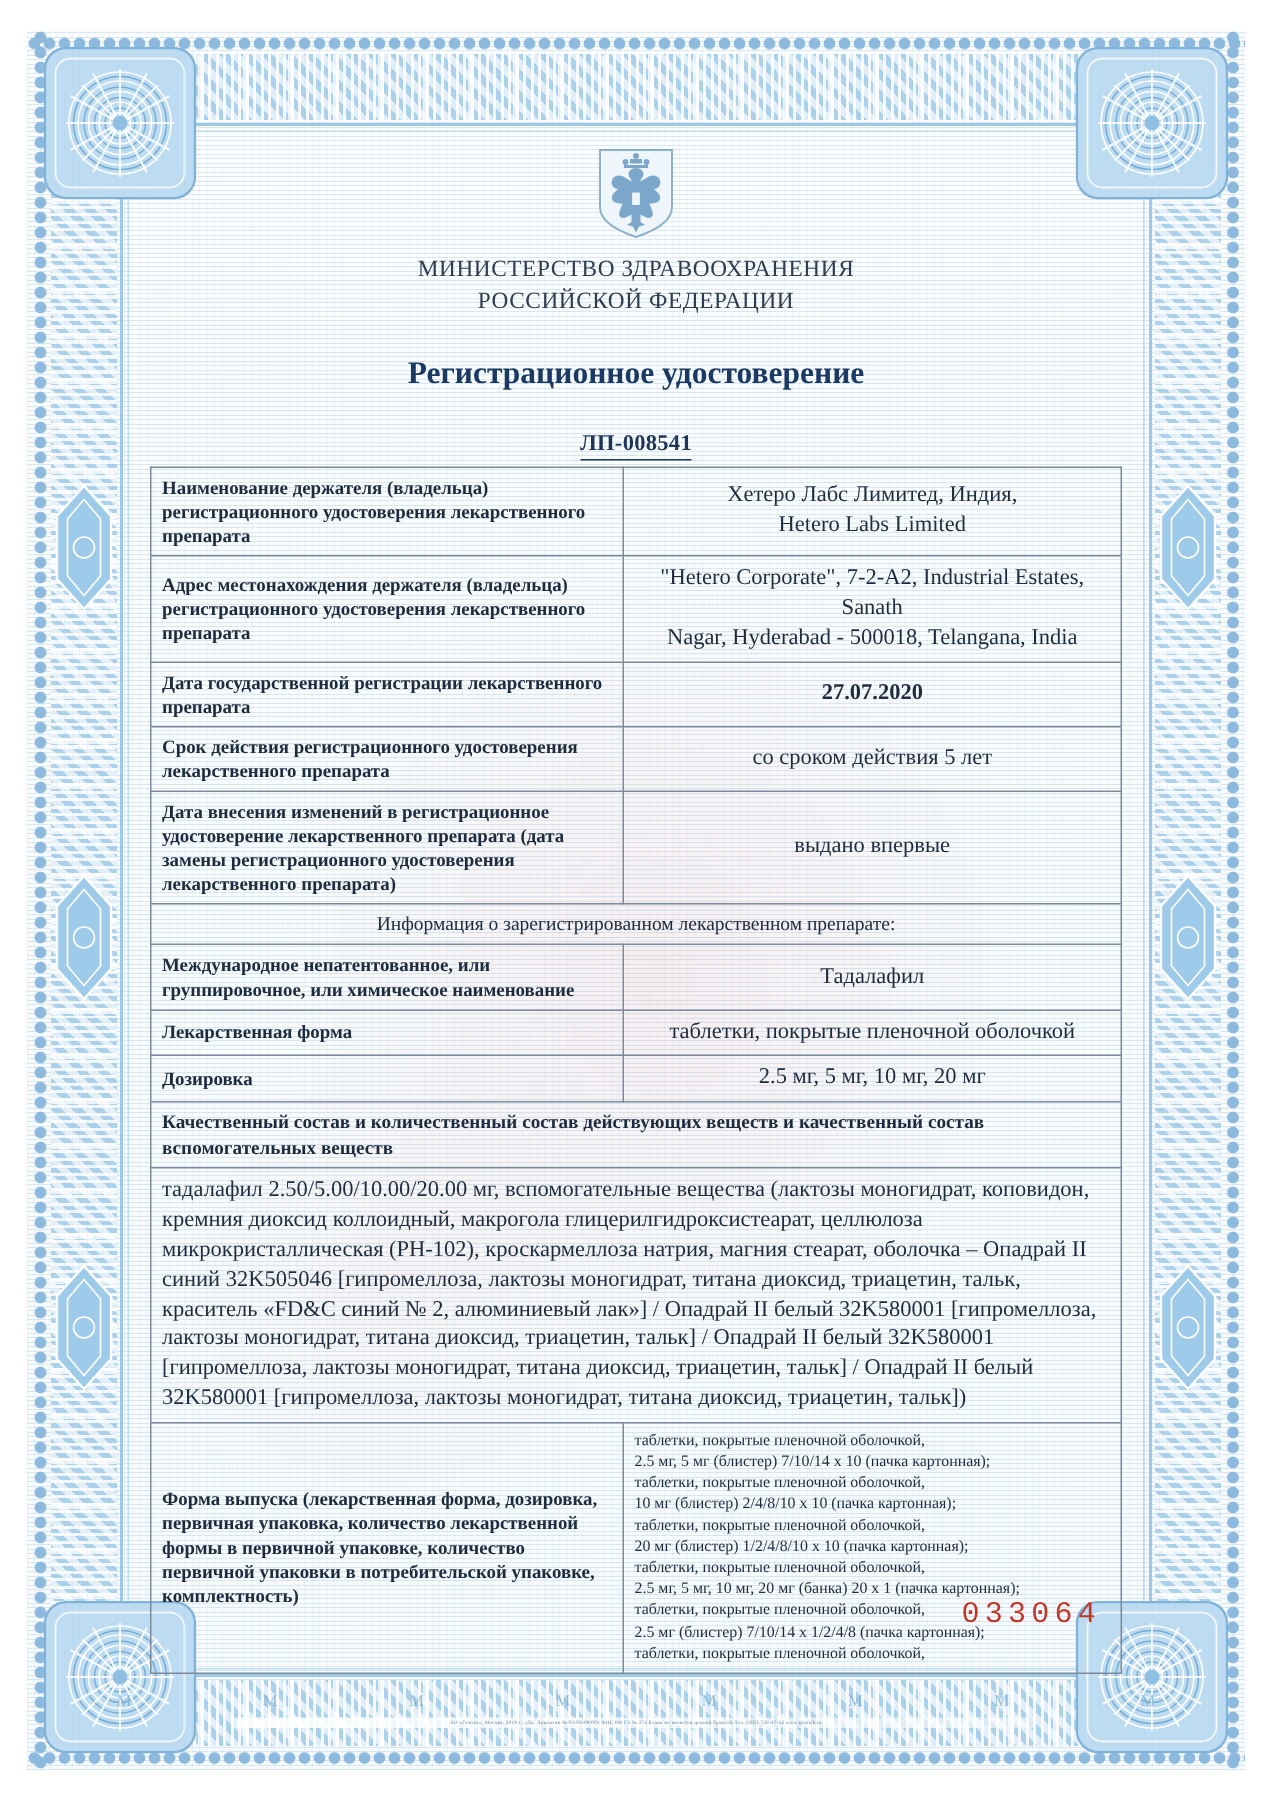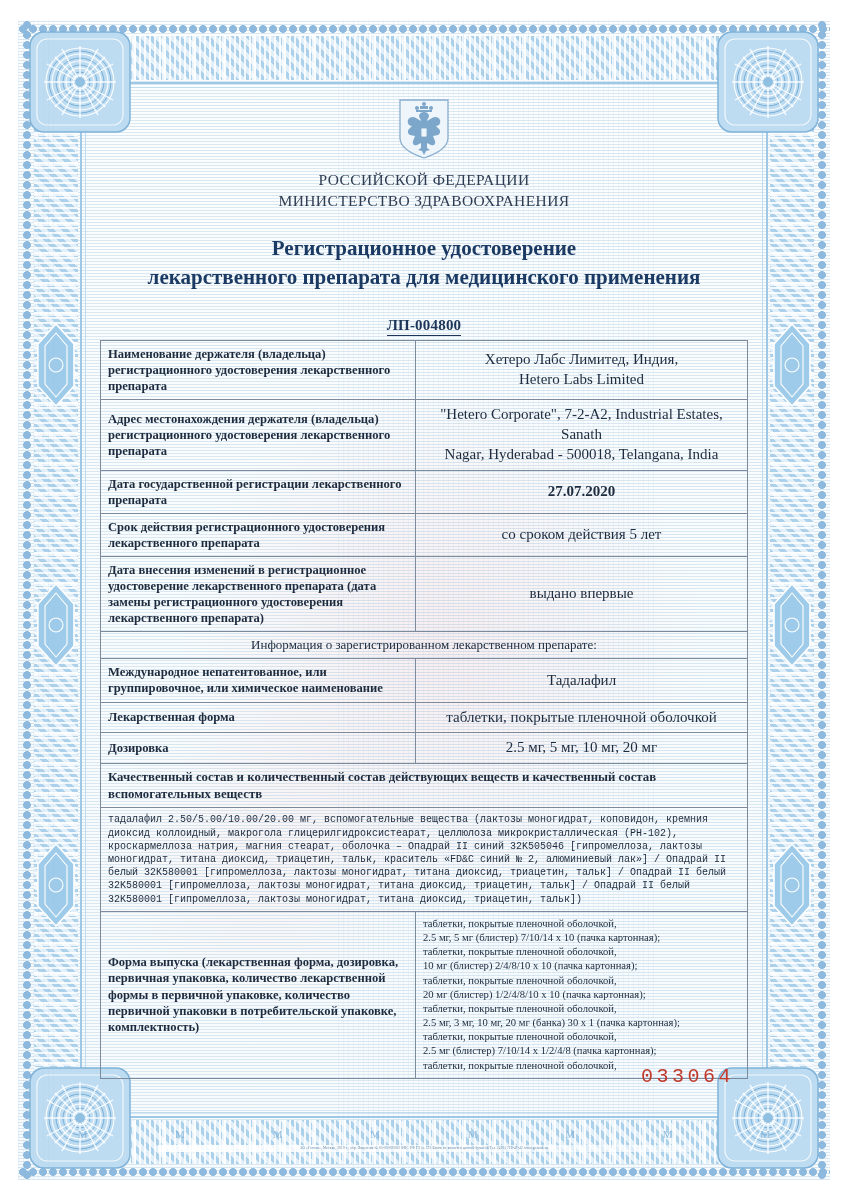--- a/index.html
+++ b/index.html
@@ -215,25 +215,24 @@
   }
   td.fullhdr{
     font-weight:bold;
     font-size:12.8px;
     line-height:1.3;
     text-align:left;
     padding:4px 7px;
     border-radius:18px;
   }
   td.composition{
-    font-size:10px;
+    font-size:15px;
     line-height:1.32;
     text-align:left;
     padding:3px 6px;
-    font-family:Liberation Mono, monospace;
   }
   td.pack-lbl{
     font-weight:bold;
     font-size:12.6px;
     line-height:1.3;
     vertical-align:top;
     padding-top:6px;
   }
   td.pack-val{
     font-size:10.6px;
@@ -485,31 +484,30 @@
 
         <path d="M20 12 h8 v2 h-8 z M28 12 h8 v2 h-8 z M24 8 h8 v3 h-8 z"></path>
         <circle cx="21" cy="10" r="2"></circle>
           <circle cx="35" cy="10" r="2"></circle>
           <circle cx="28" cy="6" r="2"></circle>
       </g>
       <rect x="25" y="30" width="6" height="9" rx="1" fill="#eef5fb" stroke="#7da7ca" stroke-width=".8"></rect>
     </svg>
 
     <div class="ministry">
+      <div>МИНИСТЕРСТВО ЗДРАВООХРАНЕНИЯ</div>
       <div>РОССИЙСКОЙ ФЕДЕРАЦИИ</div>
-      <div>МИНИСТЕРСТВО ЗДРАВООХРАНЕНИЯ</div>
     </div>
 
     <div class="doc-title">
       <div>Регистрационное удостоверение</div>
-      <div>лекарственного препарата для медицинского применения</div>
     </div>
 
     <div class="regnum-wrap">
-      <span class="regnum">ЛП-004800</span>
+      <span class="regnum">ЛП-008541</span>
     </div>
 
     <table class="cert">
       <tbody>
 
         <tr>
           <td class="lbl">Наименование держателя (владельца) регистрационного удостоверения лекарственного препарата</td>
           <td class="val">
             <div>Хетеро Лабс Лимитед, Индия,</div>
             <div>Hetero Labs Limited</div>
@@ -570,21 +568,21 @@
         <tr>
           <td class="pack-lbl">Форма выпуска (лекарственная форма, дозировка, первичная упаковка, количество лекарственной формы в первичной упаковке, количество первичной упаковки в потребительской упаковке, комплектность)</td>
           <td class="pack-val">
             <div>таблетки, покрытые пленочной оболочкой,</div>
             <div>2.5 мг, 5 мг (блистер) 7/10/14 x 10 (пачка картонная);</div>
             <div>таблетки, покрытые пленочной оболочкой,</div>
             <div>10 мг (блистер) 2/4/8/10 x 10 (пачка картонная);</div>
             <div>таблетки, покрытые пленочной оболочкой,</div>
             <div>20 мг (блистер) 1/2/4/8/10 x 10 (пачка картонная);</div>
             <div>таблетки, покрытые пленочной оболочкой,</div>
-            <div>2.5 мг, 3 мг, 10 мг, 20 мг (банка) 30 x 1 (пачка картонная);</div>
+            <div>2.5 мг, 5 мг, 10 мг, 20 мг (банка) 20 x 1 (пачка картонная);</div>
             <div>таблетки, покрытые пленочной оболочкой,</div>
             <div>2.5 мг (блистер) 7/10/14 x 1/2/4/8 (пачка картонная);</div>
             <div>таблетки, покрытые пленочной оболочкой,</div>
           </td>
         </tr>
 
       </tbody>
     </table>
   </div>
 

